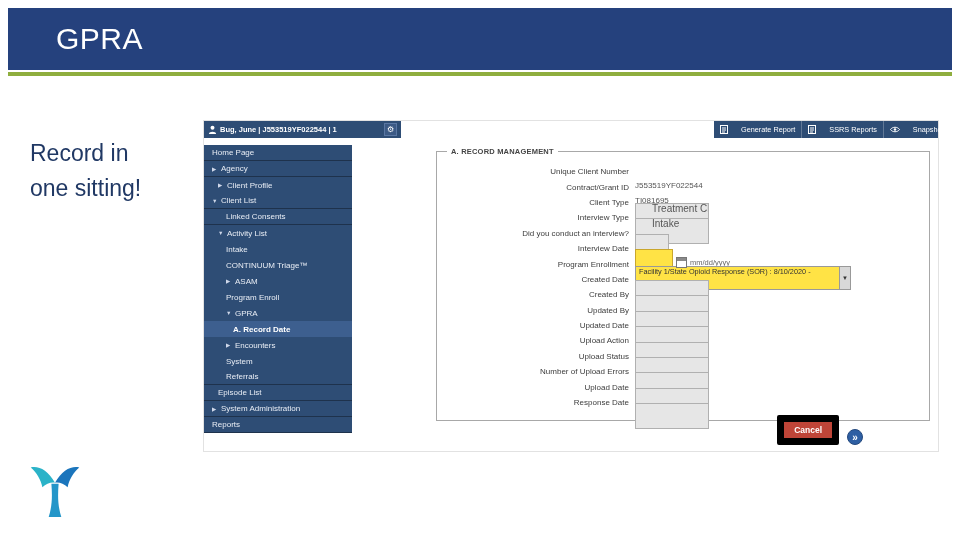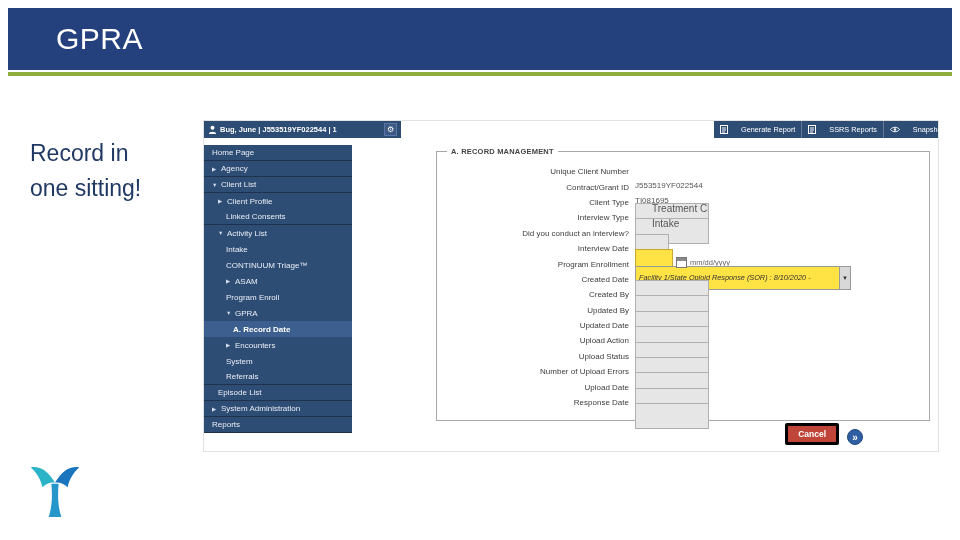--- a/index.html
+++ b/index.html
@@ -61,26 +61,26 @@
   .kind-static .static-value{display:inline;}
   .kind-input .input-box{display:block;}
   .kind-input-small .input-box{display:block;width:34px;}
   .kind-date .input-box{display:block;width:38px;background:var(--yellow);border-color:#c9a62c;}
   .kind-date .cal-icon{display:block;}
   .kind-date .date-hint{display:inline;}
   .cal-icon{width:11px;height:11px;border:1px solid #777;background:#fff;position:relative;cursor:pointer;}
   .cal-icon:before{content:"";position:absolute;top:0;left:0;right:0;height:3px;background:#8a8a8a;}
   .date-hint{font-size:7.5px;color:#666;}
   .kind-select .select-box{display:flex;}
-  .select-box{width:216px;height:24px;background:var(--yellow);border:1px solid #999;align-items:center;cursor:pointer;font-style:italic;}
+  .select-box{width:216px;height:24px;background:var(--yellow);border:1px solid #999;align-items:flex-start;cursor:pointer;}
   .select-text{flex:1;font-size:7.3px;color:#333;padding:0 3px;white-space:nowrap;overflow:hidden;}
   .select-arrow{width:11px;align-self:stretch;background:#d8d8d8;border-left:1px solid #999;font-size:6px;display:flex;align-items:center;justify-content:center;color:#333;}
 
   
-  .cancel-btn{position:absolute;right:99px;bottom:6px;background:var(--cancel);color:#fff;font-size:8.5px;font-weight:bold;padding:3px 10px;border:3px solid #000000;border-radius:2px;cursor:pointer;}
+  .cancel-btn{position:absolute;right:99px;bottom:6px;background:var(--cancel);color:#fff;font-size:8.5px;font-weight:bold;padding:3px 10px;border:7px solid #000000;border-radius:2px;cursor:pointer;}
   .fwd-btn{position:absolute;right:75px;bottom:6px;width:16px;height:16px;border-radius:50%;background:var(--fwd);color:#fff;font-size:10px;font-weight:bold;display:flex;align-items:center;justify-content:center;cursor:pointer;border:1px solid #24497e;}
 
   
   .logo{position:absolute;left:28px;top:460px;}
 </style>
 </head>
 <body>
 
 <div class="slide">
 
@@ -143,27 +143,27 @@
 
     <div class="sidebar">
         <div class="sb-item indent-0 sep">
     <span class="sb-arrow"></span>
     <span>Home Page</span>
   </div>
         <div class="sb-item indent-0 sep">
     <span class="sb-arrow">▶</span>
     <span>Agency</span>
   </div>
+        <div class="sb-item indent-1">
+    <span class="sb-arrow">▶</span>
+    <span>Client Profile</span>
+  </div>
         <div class="sb-item indent-0 sep">
     <span class="sb-arrow">▼</span>
     <span>Client List</span>
-  </div>
-        <div class="sb-item indent-1">
-    <span class="sb-arrow">▶</span>
-    <span>Client Profile</span>
   </div>
         <div class="sb-item indent-2 sep">
     <span class="sb-arrow"></span>
     <span>Linked Consents</span>
   </div>
         <div class="sb-item indent-1">
     <span class="sb-arrow">▼</span>
     <span>Activity List</span>
   </div>
         <div class="sb-item indent-2">

